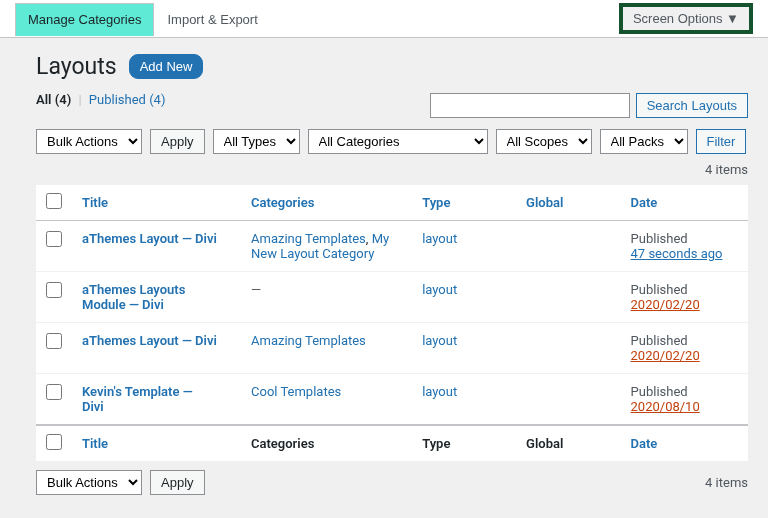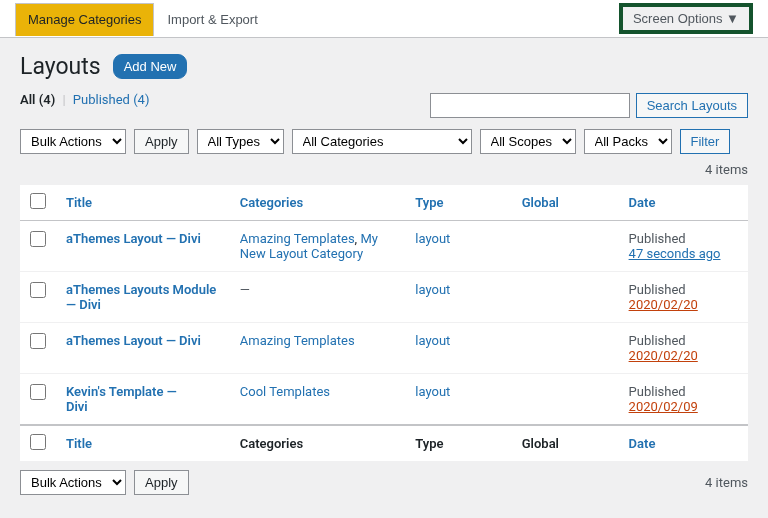--- a/index.html
+++ b/index.html
@@ -3,25 +3,25 @@
   <meta charset="utf-8">
   <style>
     * { box-sizing: border-box; margin: 0; padding: 0; }
     body { font-family: -apple-system, BlinkMacSystemFont, "Segoe UI", Roboto, sans-serif; font-size: 13px; color: #1d2327; background: #f0f0f1; }
     .page-wrap { background: #f0f0f1; min-height: 518px; width: 768px; }
 
     
     .top-nav { background: #fff; border-bottom: 1px solid #c3c4c7; padding: 0 15px; display: flex; align-items: center; justify-content: space-between; height: 38px; }
     .top-nav-tabs { display: flex; gap: 0; }
     .nav-tab { padding: 8px 12px; font-size: 13px; color: #50575e; text-decoration: none; border: 1px solid transparent; border-bottom: none; background: transparent; cursor: pointer; }
-    .nav-tab.active { background: #eab308; border-color: #c3c4c7; border-bottom-color: #f0f0f1; color: #1d2327; margin-bottom: -1px; text-align: center; }
+    .nav-tab.active { background: #5eead4; border-color: #c3c4c7; border-bottom-color: #f0f0f1; color: #1d2327; margin-bottom: -1px; text-align: center; }
     .screen-options-btn { font-size: 13px; color: #50575e; background: #f0f0f1; border: 4px solid #14532d; padding: 4px 10px; cursor: pointer; display: flex; align-items: center; gap: 4px; }
 
     
-    .main-content { padding: 15px 20px 20px 20px; }
+    .main-content { padding: 15px 20px 20px 20px; margin-left: 16px; }
     .page-header { display: flex; align-items: center; gap: 12px; margin-bottom: 12px; }
     .page-title { font-size: 23px; font-weight: 400; color: #1d2327; }
     .add-new-btn { font-size: 13px; padding: 4px 10px; background: #2271b1; color: #fff; border: 1px solid #2271b1; cursor: pointer; text-decoration: none; border-radius: 9px; }
 
     
     .filter-links { margin-bottom: 12px; font-size: 13px; }
     .filter-links a { color: #2271b1; text-decoration: none; }
     .filter-links a.current { color: #1d2327; font-weight: 600; }
     .filter-links span.separator { color: #c3c4c7; margin: 0 4px; }
     .search-area { display: flex; align-items: center; gap: 6px; }
@@ -202,21 +202,21 @@
         </td>
         <td>
           <a href="#" class="cat-link">Cool Templates</a>
         </td>
         <td>
           <a href="#" class="type-link">layout</a>
         </td>
         <td></td>
         <td>
           <span class="date-published">Published</span><br>
-          <a href="#" class="date-value">2020/02/09</a>
+          <a href="#" class="date-value">2020/08/10</a>
         </td>
       </tr>
 
       <tr style="border-top:2px solid #c3c4c7;">
         <th class="col-cb">
           <input type="checkbox" style="">
         </th>
         <th class="col-title" style="color:#2271b1;font-weight:600;">Title</th>
         <th class="col-categories" style="color:#1d2327;font-weight:600;">Categories</th>
         <th class="col-type" style="color:#1d2327;font-weight:600;">Type</th>

